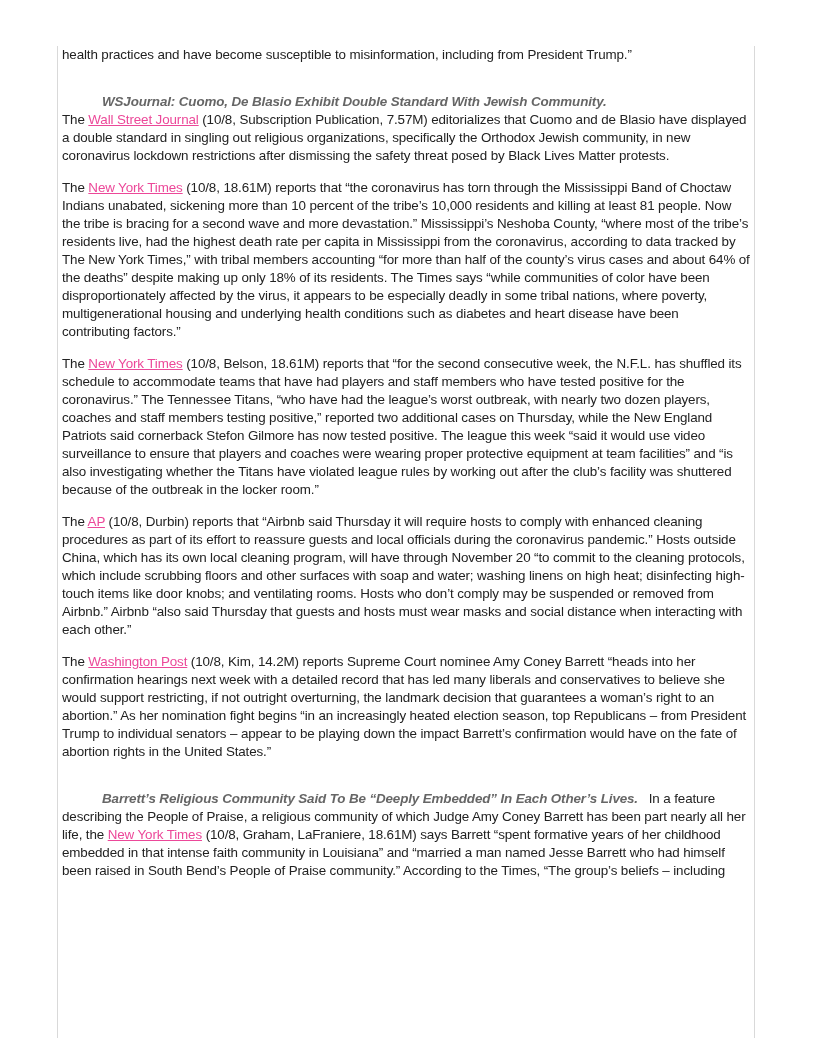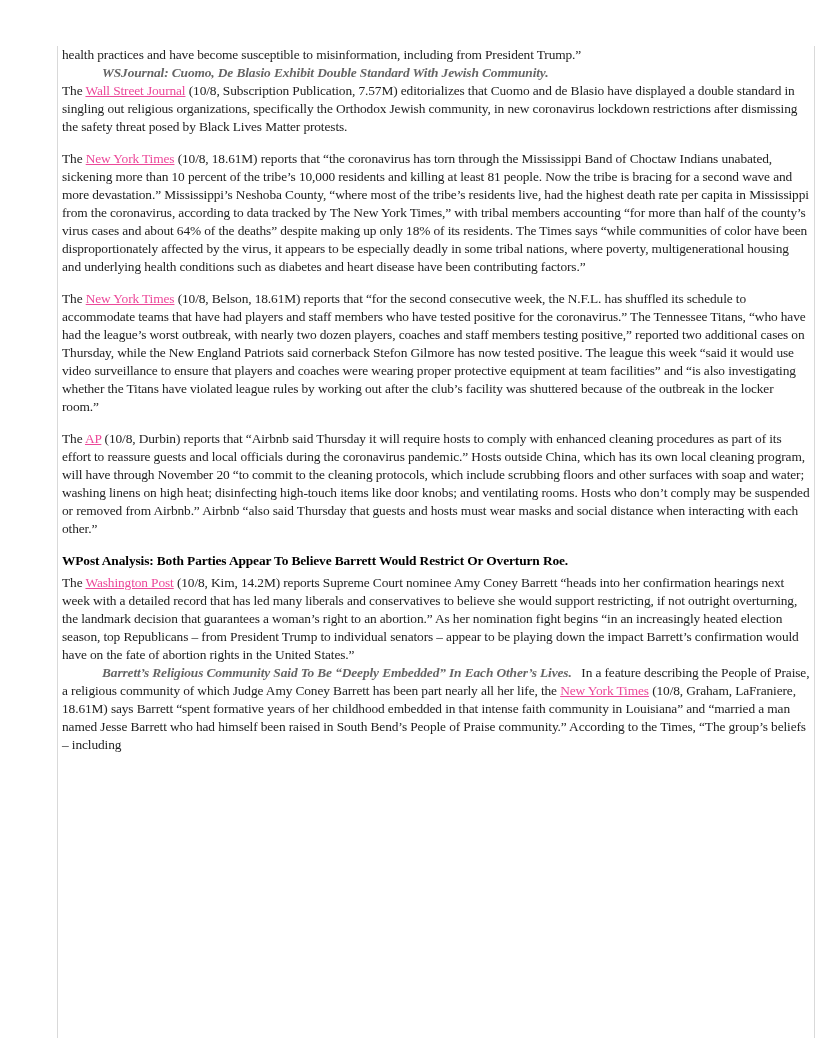--- a/index.html
+++ b/index.html
@@ -1,40 +1,40 @@
 <!DOCTYPE html>
 <html><head>
   <meta charset="utf-8">
   <style>
     html, body { margin: 0; padding: 0; background: #ffffff; }
     body { width: 816px; height: 1056px; position: relative; overflow: hidden; }
     .page {
       position: absolute;
       left: 57px;
       top: 46px;
-      width: 758px;
+      width: 698px;
       height: 992px;
       border-left: 1px solid #d9d9d9;
       border-right: 1px solid #d9d9d9;
       padding: 0 4px;
       box-sizing: border-box;
-      font-family: Liberation Serif, serif;
+      font-family: Liberation Sans, sans-serif;
       font-size: 13.4px;
       line-height: 18px;
       color: #222222;
       letter-spacing: -0.12px;
     }
     p { margin: 0; }
     .story { margin: 0; }
     .gap { height: 14px; }
     .headline { font-weight: bold; color: #000000; margin-bottom: 4px; }
     .subhead {
       font-weight: bold; font-style: italic; color: #666666;
     }
-    .indent { padding-left: 40px; }
+    .indent { padding-left: 40px; margin-top: 29px; }
     a.link { color: #ec4899; text-decoration: underline; }
   </style>
 </head>
 <body>
 
 <div class="page">
 
   <div class="story">
     <p>health practices and have become susceptible to misinformation, including from President Trump.”</p>
     <p class="indent"><span class="subhead">WSJournal: Cuomo, De Blasio Exhibit Double Standard With Jewish Community.</span></p>
@@ -55,21 +55,20 @@
 
   <div class="gap"></div>
 
   <div class="story">
     <p><span>The </span><a class="link" href="#">AP</a><span> (10/8, Durbin) reports that “Airbnb said Thursday it will require hosts to comply with enhanced cleaning procedures as part of its effort to reassure guests and local officials during the coronavirus pandemic.” Hosts outside China, which has its own local cleaning program, will have through November 20 “to commit to the cleaning protocols, which include scrubbing floors and other surfaces with soap and water; washing linens on high heat; disinfecting high-touch items like door knobs; and ventilating rooms. Hosts who don’t comply may be suspended or removed from Airbnb.” Airbnb “also said Thursday that guests and hosts must wear masks and social distance when interacting with each other.”</span></p>
   </div>
 
   <div class="gap"></div>
 
   <div class="story">
-    <p class="headline">WPost Analysis: Both Parties Appear To Believe Barrett Would Restrict Or Overturn Roe.</p>
     <p><span>The </span><a class="link" href="#">Washington Post</a><span> (10/8, Kim, 14.2M) reports Supreme Court nominee Amy Coney Barrett “heads into her confirmation hearings next week with a detailed record that has led many liberals and conservatives to believe she would support restricting, if not outright overturning, the landmark decision that guarantees a woman’s right to an abortion.” As her nomination fight begins “in an increasingly heated election season, top Republicans – from President Trump to individual senators – appear to be playing down the impact Barrett’s confirmation would have on the fate of abortion rights in the United States.”</span></p>
     <p class="indent" style="text-indent:0;"><span class="subhead">Barrett’s Religious Community Said To Be “Deeply Embedded” In Each Other’s Lives.</span><span>&nbsp;&nbsp; In a feature describing the People of Praise, a religious community of which Judge Amy Coney Barrett has been part nearly all her life, the </span><a class="link" href="#">New York Times</a><span> (10/8, Graham, LaFraniere, 18.61M) says Barrett “spent formative years of her childhood embedded in that intense faith community in Louisiana” and “married a man named Jesse Barrett who had himself been raised in South Bend’s People of Praise community.” According to the Times, “The group’s beliefs – including</span></p>
   </div>
 
 </div>
 
 <style>
   
   .page p.indent { padding-left: 0; text-indent: 40px !important; }
 </style>

